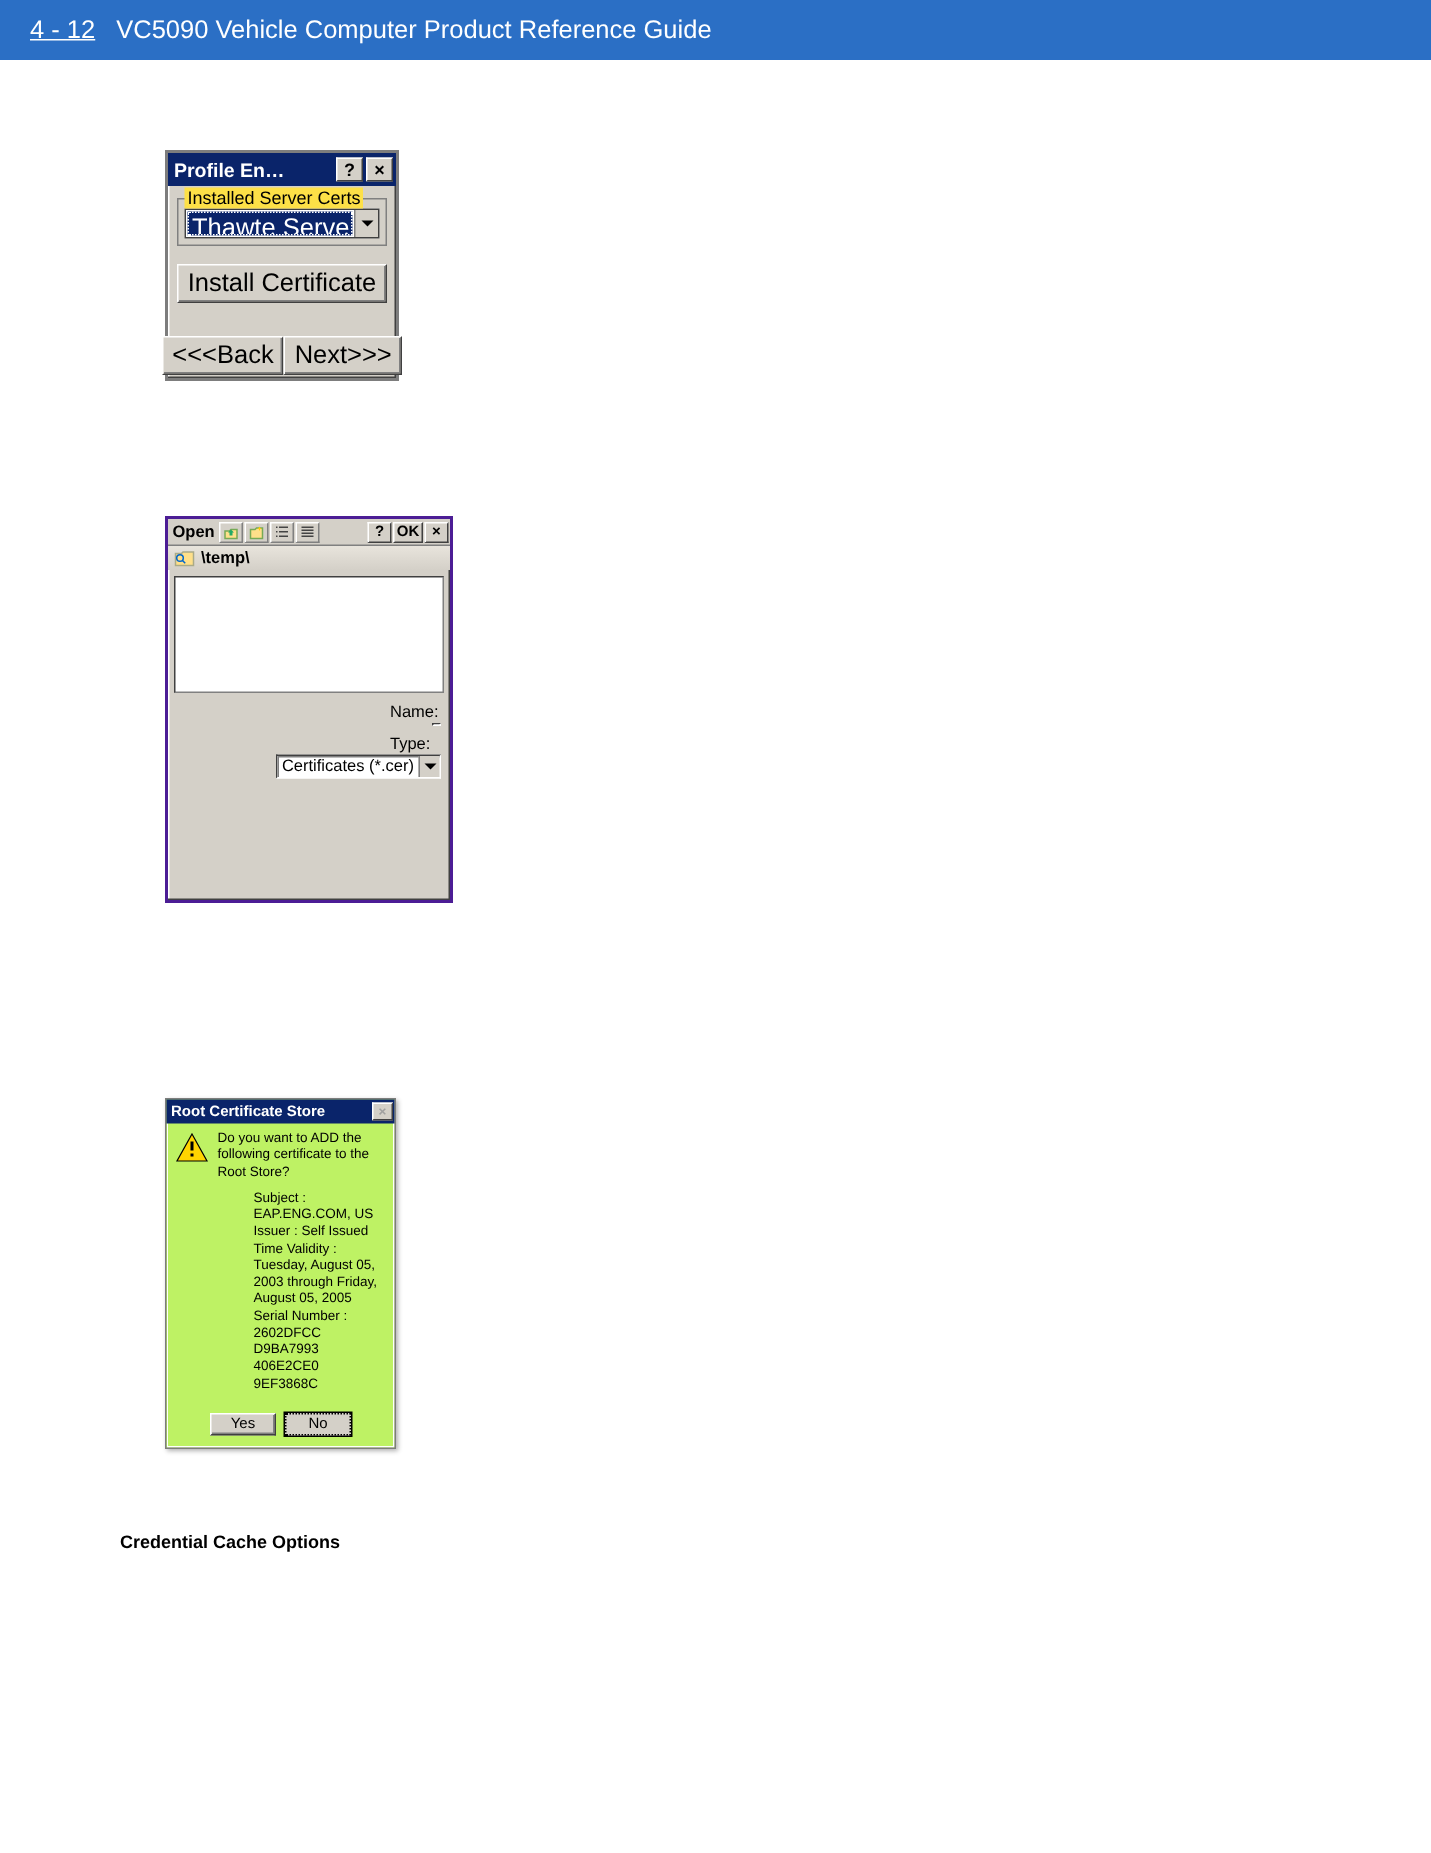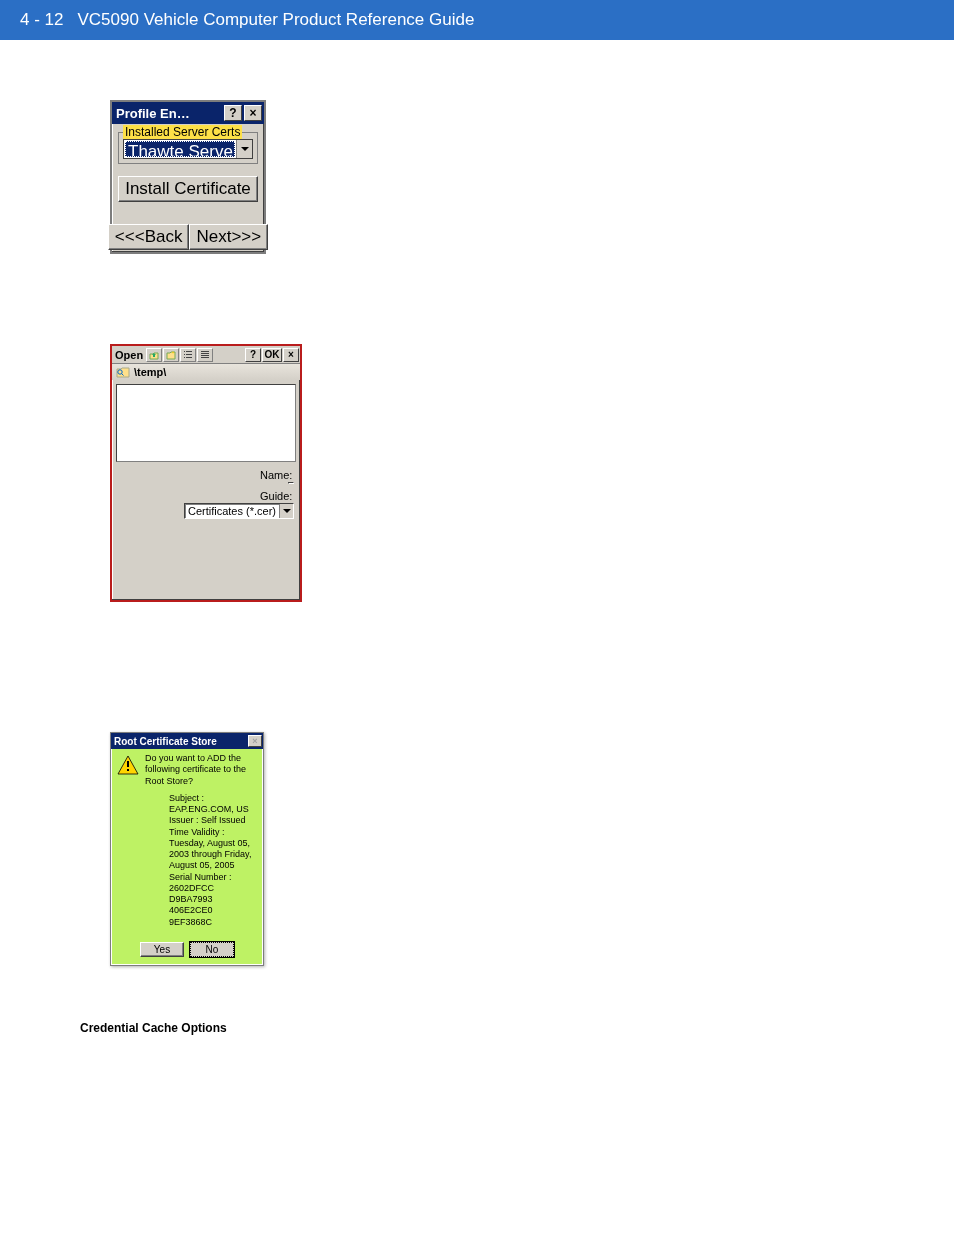--- a/index.html
+++ b/index.html
@@ -11,21 +11,21 @@
   }
   .page-header {
     background: #2b6fc5;
     color: #fff;
     padding: 10px 20px;
     font-size: 17px;
     display: flex;
     align-items: baseline;
     gap: 14px;
   }
-  .page-header .num { font-weight: 400; }
+  .page-header .num { font-weight: 400; text-decoration: underline; }
   .page-header .title { font-weight: 400; }
   .content { padding: 60px 0 40px 110px; }
 
   
   .dlg1 {
     width: 156px;
     border: 2px solid #7d7d7d;
     background: #d4d0c8;
     box-shadow: inset -1px -1px 0 #404040, inset 1px 1px 0 #fff;
     margin-bottom: 90px;
@@ -108,21 +108,21 @@
     justify-content: center;
     text-align: center;
   }
   .dlg1-install { display:flex; justify-content:center; margin-bottom:14px; }
   .dlg1-nav { display:flex; justify-content:center; gap:0; border-top: none; padding: 0 2px 2px 2px; }
   .dlg1-nav .btn3d { flex:1; }
 
   
   .dlg2 {
     width: 192px;
-    border: 2px solid #b91c1c;
+    border: 2px solid #4c1d95;
     background: #d4d0c8;
     box-shadow: inset -1px -1px 0 #404040, inset 1px 1px 0 #fff;
     font-size: 11px;
     margin-bottom: 130px;
   }
   .dlg2-titlebar {
     background: #d4d0c8;
     display: flex;
     align-items: center;
     height: 18px;
@@ -359,21 +359,21 @@
       <span>\temp\</span>
     </div>
     <div class="dlg2-list"></div>
     <div class="dlg2-row">
       <span class="lbl">Name:</span>
       <div class="txtfield">
           <span></span>
         </div>
     </div>
     <div class="dlg2-row">
-      <span class="lbl">Guide:</span>
+      <span class="lbl">Type:</span>
       <div class="combo2">
         <div class="val">Certificates (*.cer)</div>
         <div class="arrow">
             <div class="tri-down"></div>
           </div>
       </div>
     </div>
     <div class="dlg2-footer"></div>
   </div>
 

